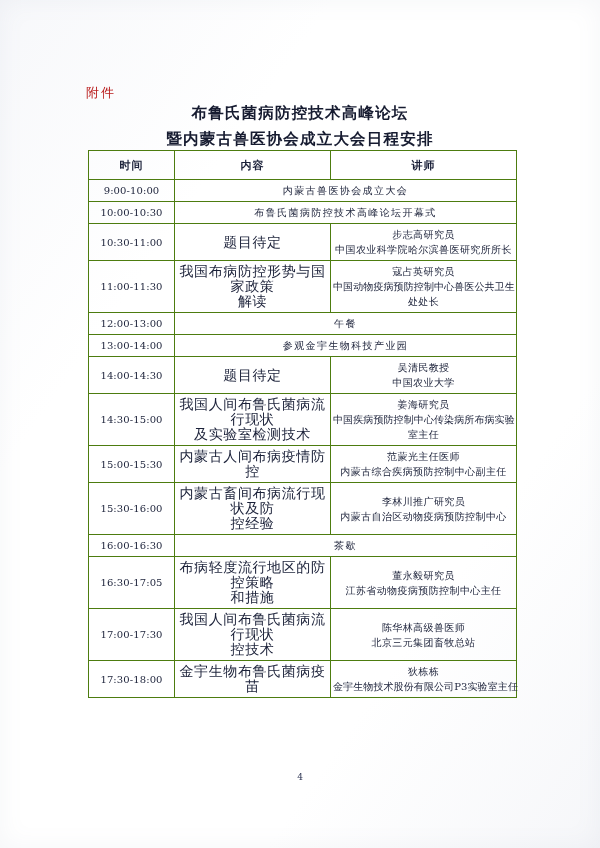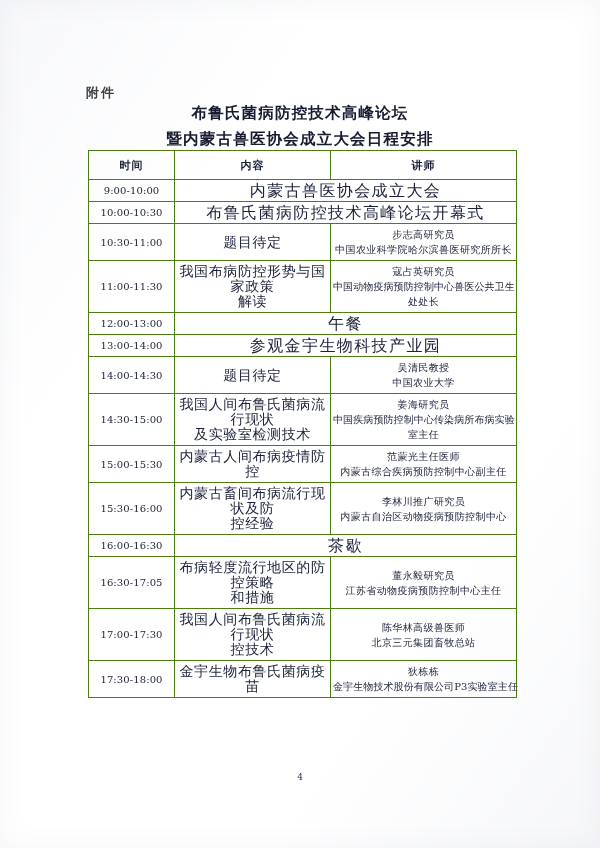--- a/index.html
+++ b/index.html
@@ -25,23 +25,22 @@
   }
   .page{
     position:absolute;inset:0;
     padding:0;
   }
   .attach{
     position:absolute;
     left:86px;top:84px;
     font-size:13px;
     letter-spacing:2px;
-    color:#404040;
-    font-family:"DejaVu Serif","Liberation Serif",serif;
-    font-weight:bold;
+    color:#b91c1c;
+    font-family:"DejaVu Serif","Liberation Serif",serif;
   }
   .title-block{
     position:absolute;
     left:0;right:0;top:100px;
     text-align:center;
   }
   .title-line{
     font-size:15.5px;
     font-weight:bold;
     letter-spacing:1.2px;
@@ -76,21 +75,21 @@
   col.c-topic{width:156px;}
   col.c-speaker{width:186px;}
   td.time{
     font-size:10px;
     letter-spacing:.1px;
     font-family:"DejaVu Serif","Liberation Serif",serif;
     white-space:nowrap;
   }
   td.topic{font-size:14px;letter-spacing:.6px;padding:4px 6px;}
   td.speaker{font-size:10px;letter-spacing:.4px;padding:4px 3px;margin-left:36px;}
-  td.span{font-size:16px;letter-spacing:1.4px;}
+  td.span{font-size:10px;letter-spacing:1.4px;}
   .sp-line{display:block;white-space:nowrap;}
   .sp-line.tight{letter-spacing:.1px;}
   .tp-line{display:block;}
   .pagenum{
     position:absolute;
     left:0;right:0;top:772px;
     text-align:center;
     font-size:9px;
     color:#2a3150;
     font-family:"DejaVu Serif","Liberation Serif",serif;

